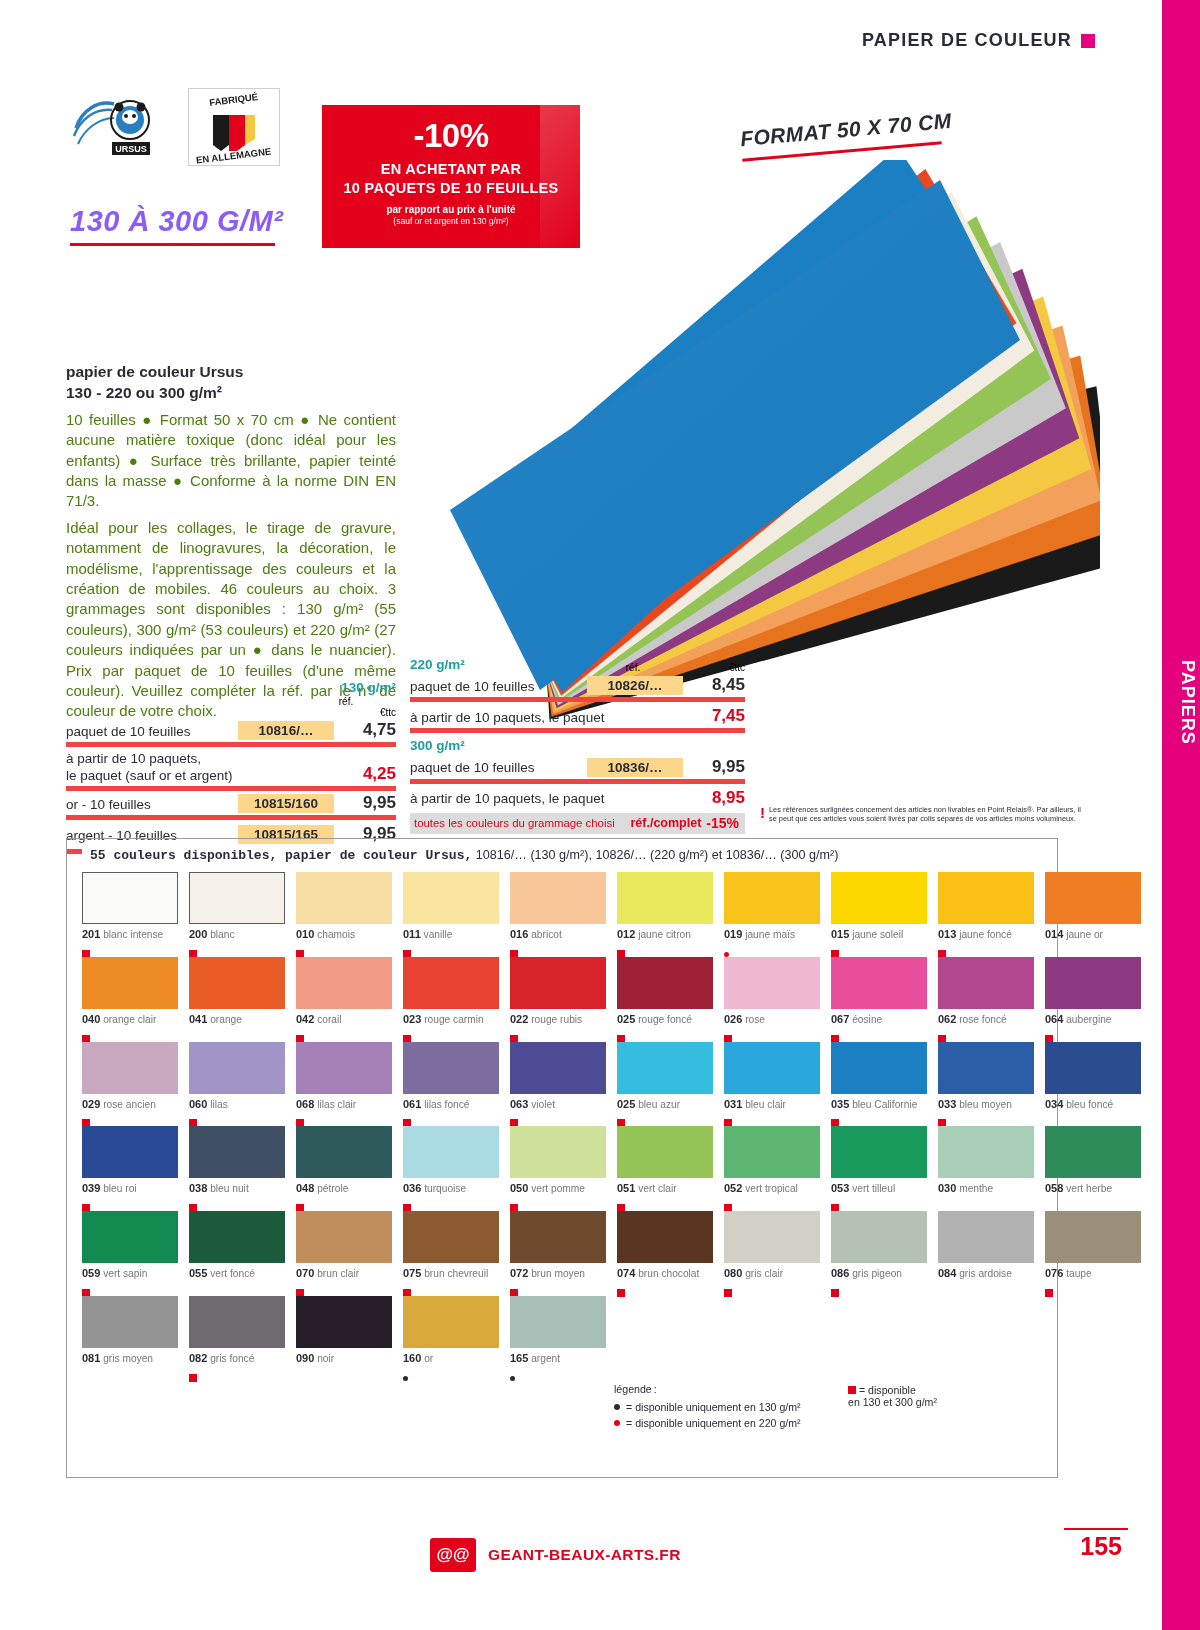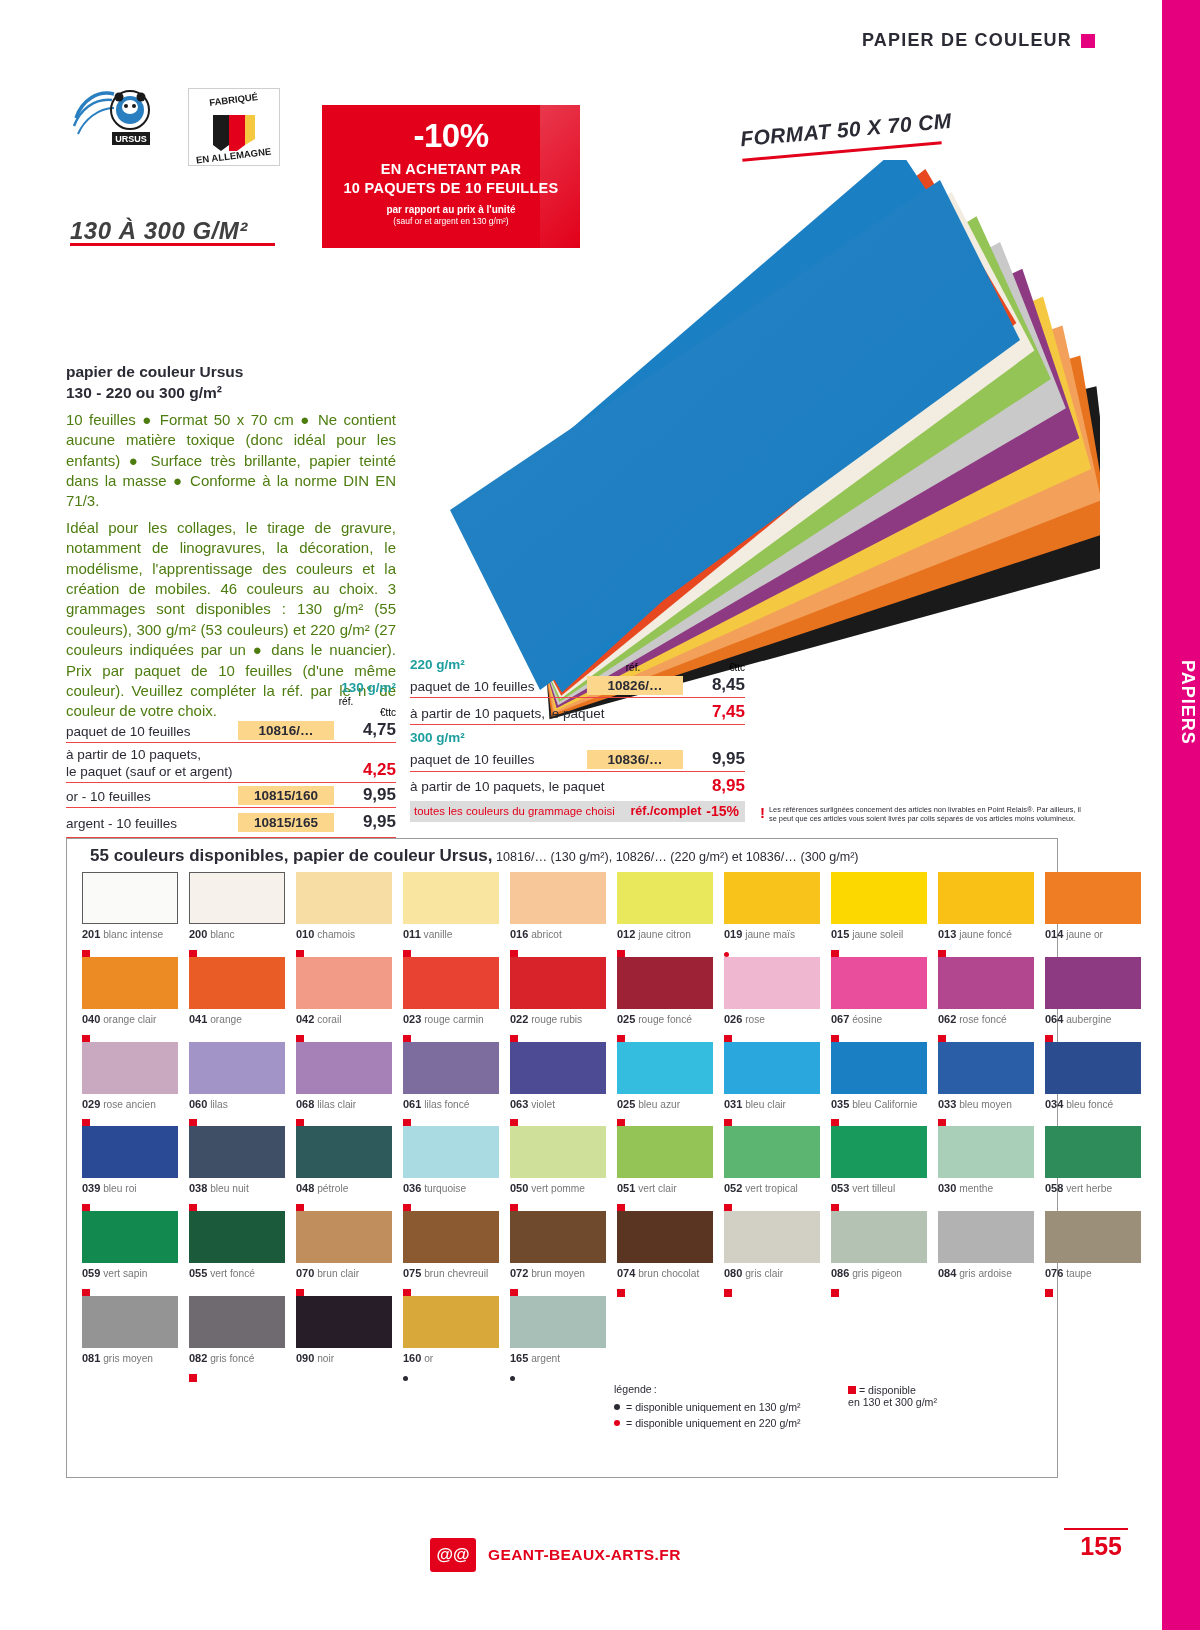--- a/index.html
+++ b/index.html
@@ -38,30 +38,30 @@
   .hdr {
     position: absolute; right: 105px; top: 30px;
     font-size: 18px; font-weight: bold; letter-spacing: 1.2px;
     color: #2b2b35;
     display: flex; align-items: center; gap: 9px;
   }
   .hdr-sq { width: 14px; height: 14px; background: #e5007d; display: inline-block; }
 
   
   .logo-ursus {
-    position: absolute; left: 68px; top: 80px; width: 105px; height: 72px; text-align: right;
+    position: absolute; left: 68px; top: 90px; width: 105px; height: 72px; text-align: right;
   }
   .logo-de {
     position: absolute; left: 188px; top: 88px; width: 92px; height: 78px;
     border: 1px solid #cfcfcf;
   }
   .gram-line {
     position: absolute; left: 70px; top: 205px;
-    font-size: 24px; font-weight: bold; font-style: italic;
-    color: #404040; letter-spacing: .5px; margin-top: 12px;
+    font-size: 29px; font-weight: bold; font-style: italic;
+    color: #8b5cf6; letter-spacing: .5px;
   }
   .gram-rule {
     position: absolute; left: 70px; top: 243px; width: 205px; height: 3px; background: #e2001a;
   }
 
   
   .promo {
     position: absolute; left: 322px; top: 105px; width: 258px; height: 143px;
     background: #e2001a; color: #fff; text-align: center; padding-top: 12px;
   }
@@ -103,21 +103,21 @@
   .ptab .grm { color: #1e9e9e; font-weight: bold; font-size: 13.5px; }
   .ptab .hd { color: #000000; font-weight: normal; font-size: 10px; }
   .prow { display: flex; align-items: flex-end; padding: 2px 0; }
   .prow .lbl { flex: 1; font-size: 13.5px; line-height: 1.22; }
   .ref {
     background: #fbd68b; font-weight: bold; font-size: 13.5px;
     padding: 2px 9px; text-align: center; min-width: 96px;
   }
   .price { width: 62px; text-align: right; font-weight: bold; font-size: 17px; }
   .price.red { color: #e2001a; }
-  .sep { border-top: 1px solid #ef4444; }
+  .sep { border-top: 5px solid #ef4444; }
   .greyrow {
     background: #dcdcdc; display: flex; align-items: center;
     padding: 2px 6px 3px 4px; margin-top: 3px;
   }
   .greyrow .gt { flex: 1; font-size: 11.4px; color: #e2001a; }
   .greyrow .gb { font-weight: bold; font-size: 12.5px; color: #e2001a; padding-right: 5px;}
   .greyrow .gp { font-weight: bold; font-size: 14px; color: #e2001a; }
 
   .warn {
     position: absolute; left: 760px; top: 805px; width: 330px;
@@ -128,21 +128,21 @@
 
   
   .swbox {
     position: absolute; left: 66px; top: 838px; width: 992px; height: 640px;
     border: 1px solid #9a9a9a;
   }
   .swtitle {
     position: absolute; left: 82px; top: 846px;
     background: #fff; padding: 0 8px; font-size: 14px; color: #2b2b35;
   }
-  .swtitle b { font-size: 17px; }
+  .swtitle b { font-size: 13px; font-family: Liberation Mono, monospace; }
   .swtitle span.lite { font-size: 12.6px; }
 
   .grid { position: absolute; left: 82px; top: 872px; width: 965px; }
   .grow { display: flex; gap: 11px; margin-bottom: 4px; }
   .cell { width: 96px; }
   .chip { height: 52px; width: 96px; }
   .chip.bord { border: 1px solid #5c5c5c; }
   .clab { margin-top: 4px; font-size: 10.2px; color: #777; line-height: 1.25; }
   .clab b { color: #2b2b35; font-size: 11px; }
   .mk { margin-top: 2px; height: 9px; }

